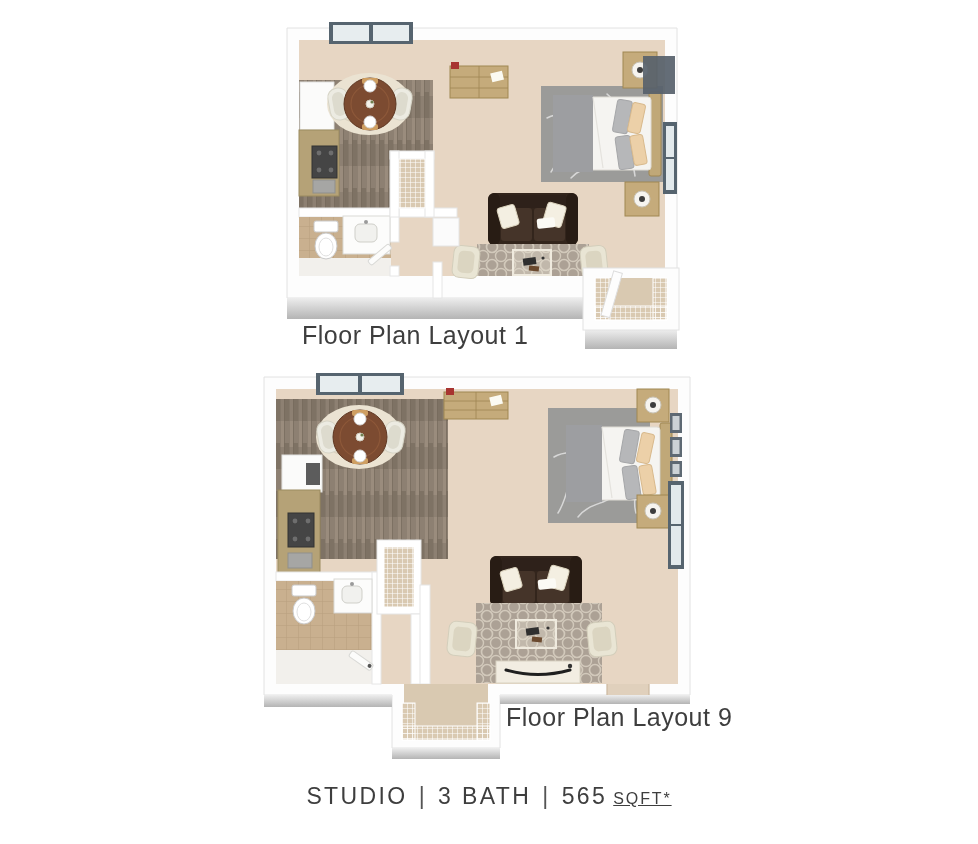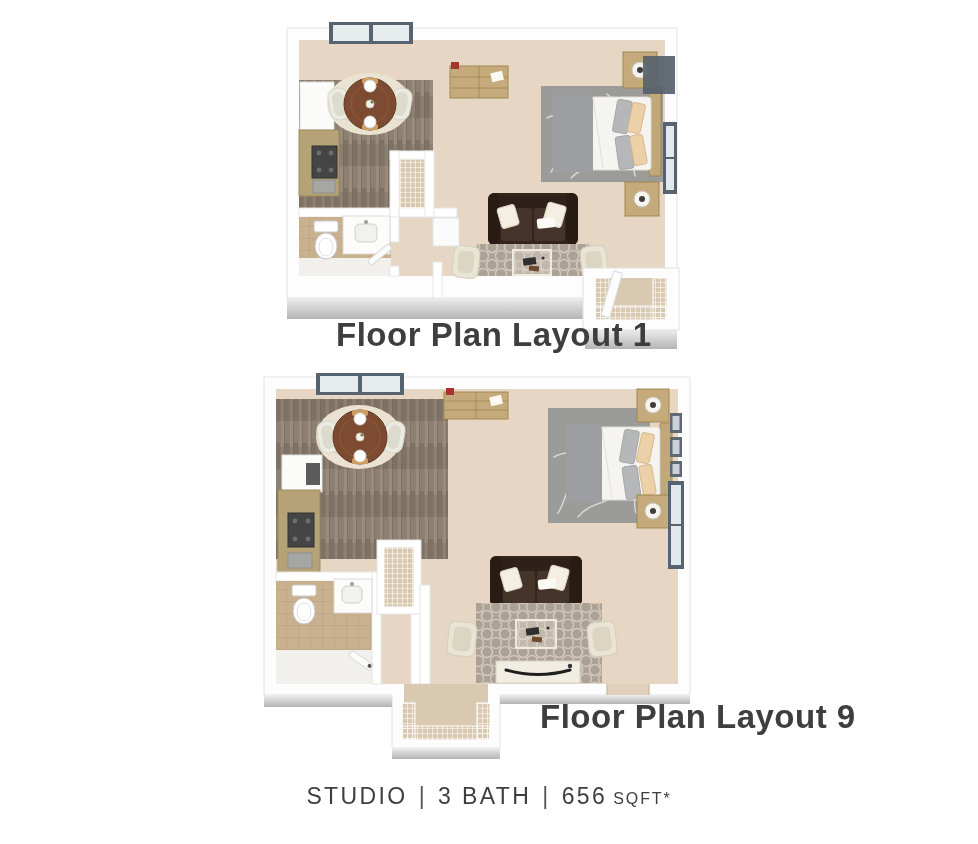--- a/index.html
+++ b/index.html
@@ -9,31 +9,31 @@
     background:#ffffff;
     font-family:"Liberation Sans",sans-serif;
     -webkit-font-smoothing:antialiased;
   }
   .canvas{position:absolute;inset:0;}
   figure.plan{position:absolute;margin:0;padding:0;}
   .plan1{left:285px;top:22px;}
   .plan2{left:262px;top:373px;}
   .plan svg{display:block;}
   .plan-label{
-    position:absolute;color:#3e3e3e;font-size:33px;line-height:28px;
-    letter-spacing:.5px;white-space:nowrap;font-weight:700;margin-left:34px;
+    position:absolute;color:#3e3e3e;font-size:25px;line-height:28px;
+    letter-spacing:.5px;white-space:nowrap;font-weight:400;
   }
   .label1{left:302px;top:321px;}
   .label2{left:506px;top:703px;}
   .summary{
     position:absolute;left:0;right:0;top:783px;text-align:center;
     color:#3e3e3e;font-size:23px;letter-spacing:2.4px;white-space:nowrap;font-weight:400;
   }
   .summary .sep{margin:0 11px;color:#555;font-weight:300;}
-  .summary .unit-sm{font-size:16px;letter-spacing:1.9px;margin-left:6px;}
+  .summary .unit-sm{font-size:16px;letter-spacing:1.9px;margin-left:6px;text-decoration:underline;}
 </style>
 </head>
 <body>
 
 <div class="canvas">
 
   <figure class="plan plan1">
     <svg viewBox="0 0 395 330" width="395" height="330">
       <defs>
         <pattern id="a-wood" width="9" height="48" patternUnits="userSpaceOnUse">
@@ -433,16 +433,16 @@
         <rect x="140" y="330" width="13" height="37" fill="url(#b-wire)" stroke="#ffffff"></rect>
         <rect x="215" y="330" width="13" height="37" fill="url(#b-wire)" stroke="#ffffff"></rect>
         <rect x="140" y="353" width="88" height="14" fill="url(#b-wire)" stroke="#ffffff"></rect>
       </g>
     </svg>
   </figure>
 
   <div class="plan-label label2">Floor Plan Layout 9</div>
 
   <div class="summary">
-    <span>STUDIO</span><span class="sep">|</span><span>3 BATH</span><span class="sep">|</span><span>656</span><span class="unit-sm">SQFT*</span>
+    <span>STUDIO</span><span class="sep">|</span><span>3 BATH</span><span class="sep">|</span><span>565</span><span class="unit-sm">SQFT*</span>
   </div>
 
 </div>
 
 </body></html>

